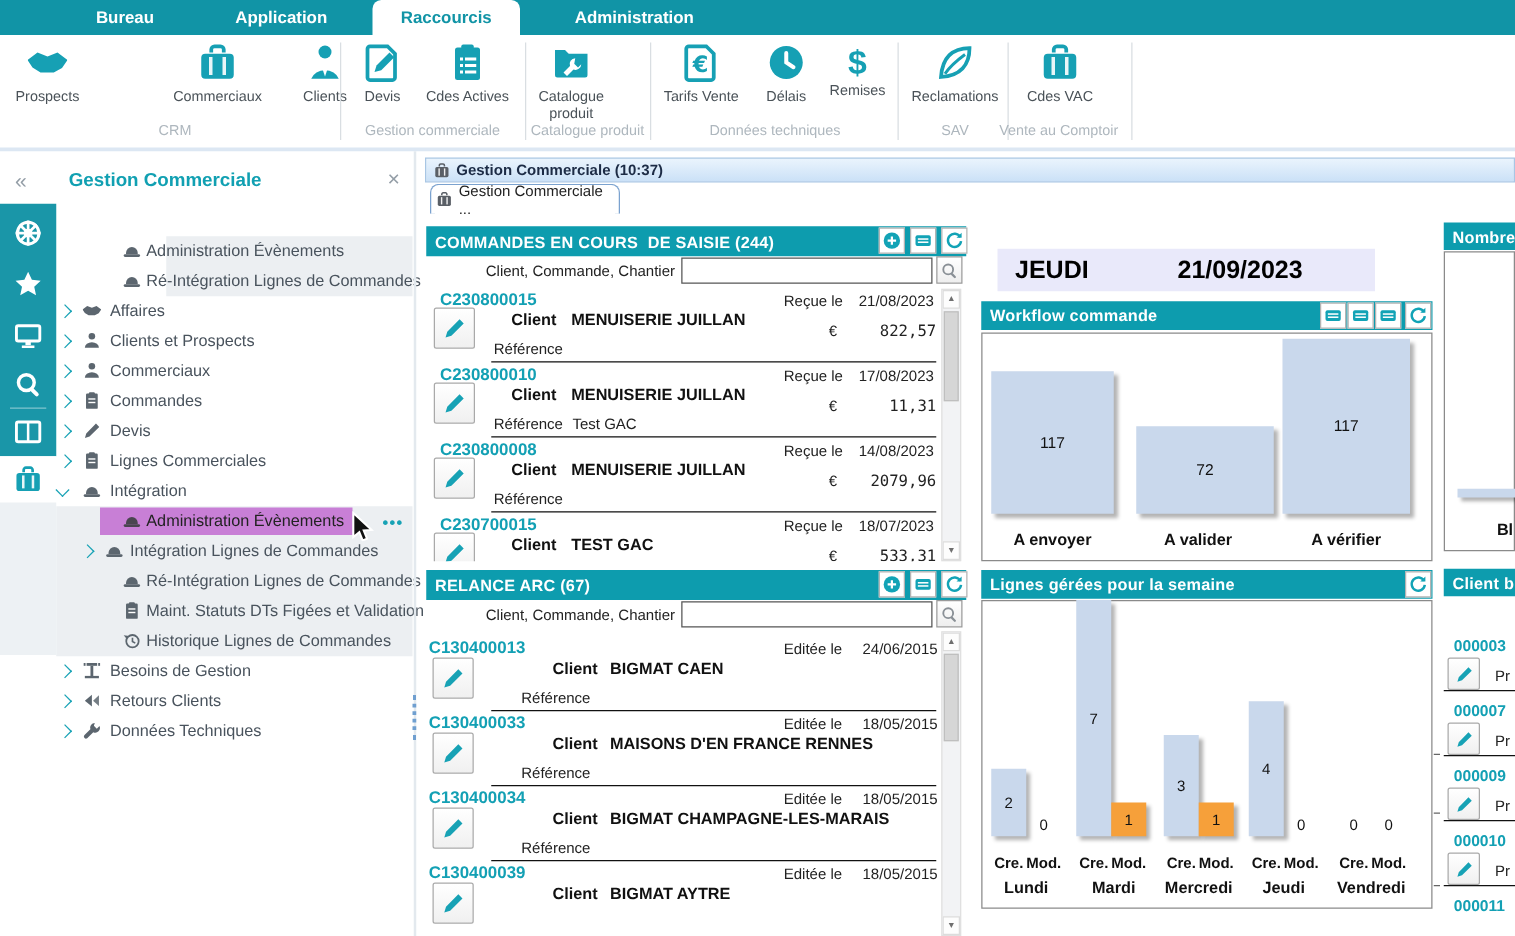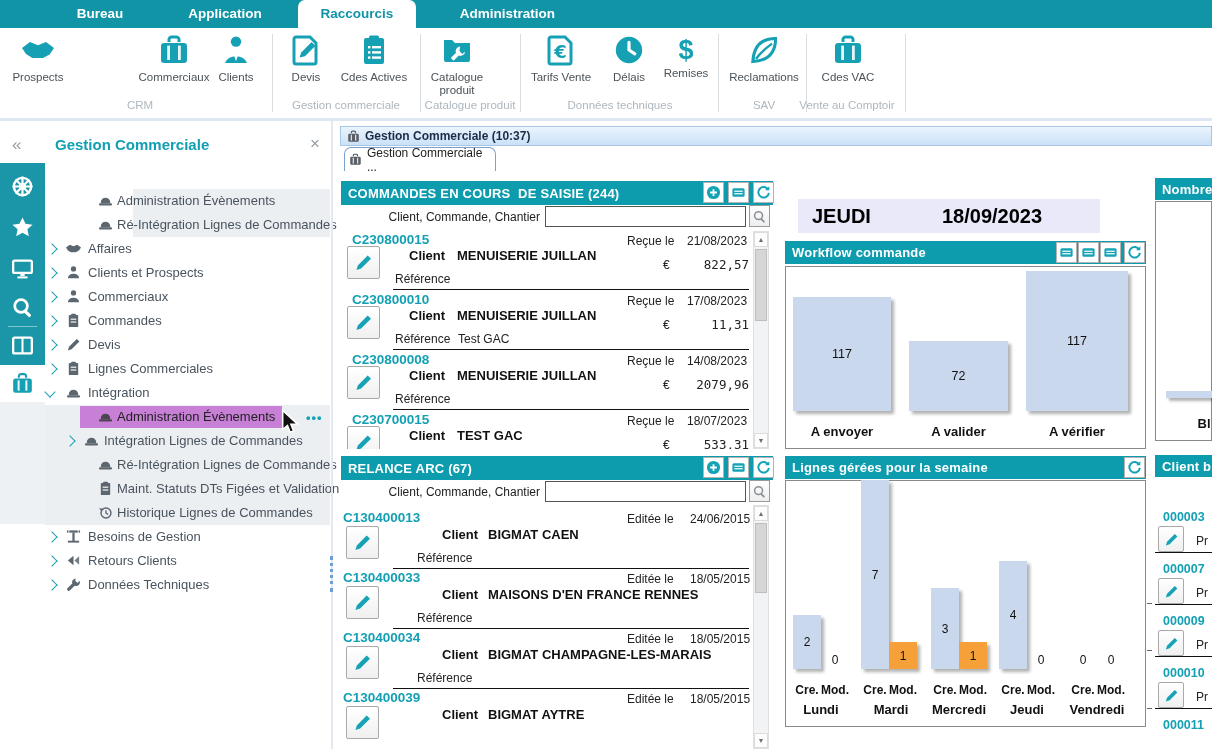--- a/index.html
+++ b/index.html
@@ -240,21 +240,21 @@
   <div class="ritem" style="left:0px;">
     <svg class="ric">
           <use href="#i-handshake"></use>
         </svg>
     <span class="rlabel">Prospects</span></div>
   <div class="ritem" style="left:136px;">
     <svg class="ric">
           <use href="#i-case"></use>
         </svg>
     <span class="rlabel">Commerciaux</span></div>
-  <div class="ritem" style="left:198px;">
+  <div class="ritem" style="left:222px;">
     <svg class="ric">
           <use href="#i-tie"></use>
         </svg>
     <span class="rlabel">Clients</span></div>
   <div class="ritem" style="left:268px;">
     <svg class="ric">
           <use href="#i-docpen"></use>
         </svg>
     <span class="rlabel">Devis</span></div>
   <div class="ritem" style="left:336px;">
@@ -660,21 +660,21 @@
   </div>
 </div>
 <div class="vsb" style="left:753px;top:505px;height:244px;">
   <div class="sbbtn" style="top:0;">▲</div>
   <div class="sbthumb" style="top:17px;height:70px;"></div>
   <div class="sbbtn" style="bottom:0;">▼</div>
 </div>
 
 <div class="banner">
   <span style="left:14px;">JEUDI</span>
-  <span style="left:144px;">18/09/2023</span>
+  <span style="left:144px;">21/09/2023</span>
 </div>
 
 <div class="phead" style="left:785px;top:241px;width:361px;height:23px;">
   <span>Workflow commande</span>
 </div>
 <div class="btn22" style="left:1056px;top:242px;">
       <svg class="bic">
         <use href="#i-list"></use>
       </svg>
     </div>
@@ -691,21 +691,21 @@
 <div class="btn22" style="left:1124px;top:242px;">
       <svg class="bic">
         <use href="#i-refresh"></use>
       </svg>
     </div>
 
 <div class="chartbox" style="left:785px;top:266px;width:361px;height:183px;">
   <div class="bar" style="left: 7px; bottom: 37px; width: 98px; height: 113.841px;">
         <span>117</span>
       </div>
-  <div class="bar" style="left: 123px; bottom: 37px; width: 99px; height: 70.056px; margin-top: 24px;">
+  <div class="bar" style="left: 123px; bottom: 37px; width: 110px; height: 70.056px; margin-top: 24px;">
         <span>72</span>
       </div>
   <div class="bar" style="left: 240px; bottom: 37px; width: 102px; height: 140.112px;">
         <span>117</span>
       </div>
   <span class="catlbl" style="left:7px;width:98px;top:157px;">A envoyer</span>
   <span class="catlbl" style="left:123px;width:99px;top:157px;">A valider</span>
   <span class="catlbl" style="left:240px;width:102px;top:157px;">A vérifier</span>
 </div>
 

